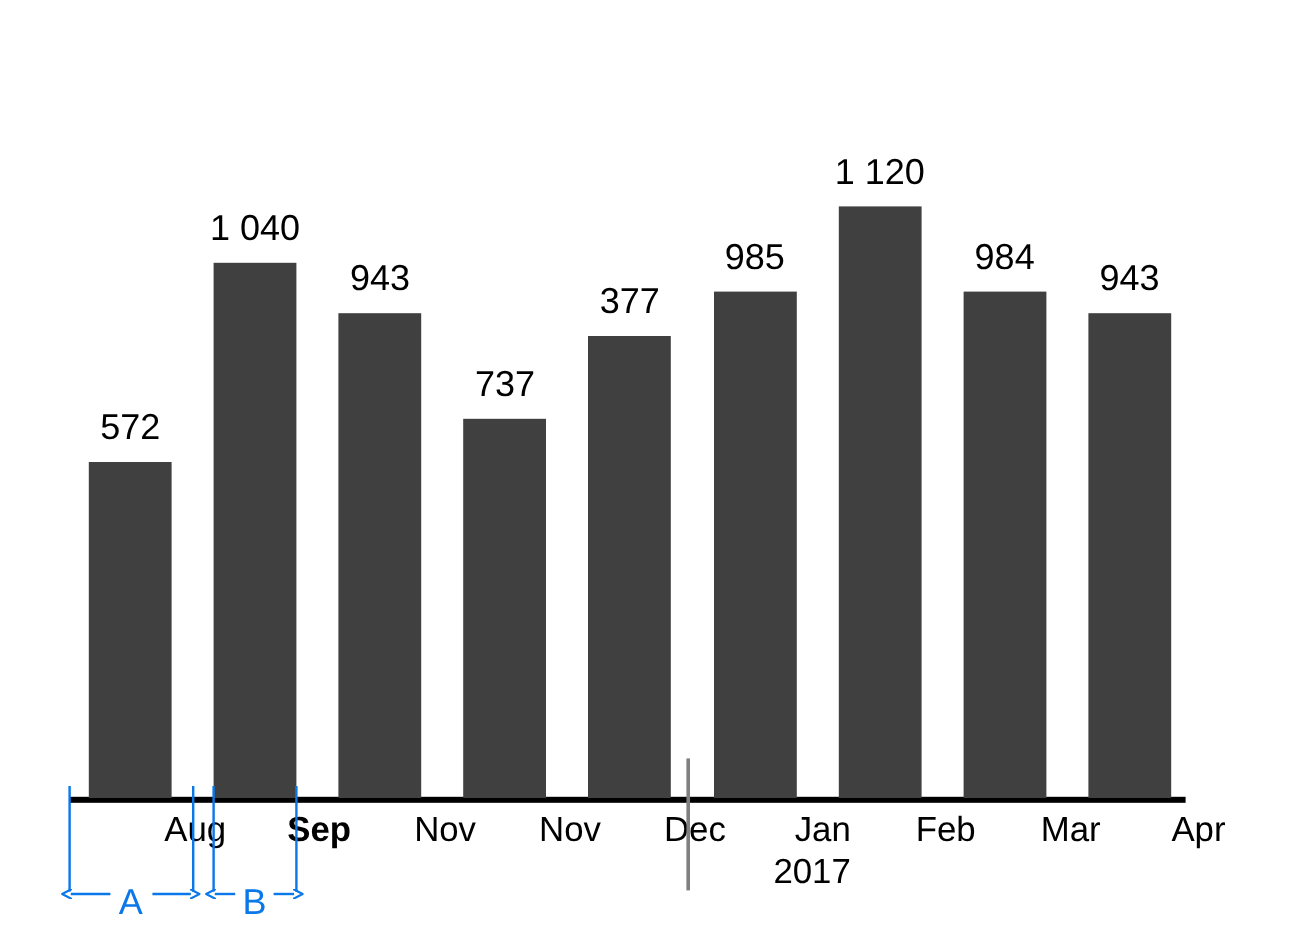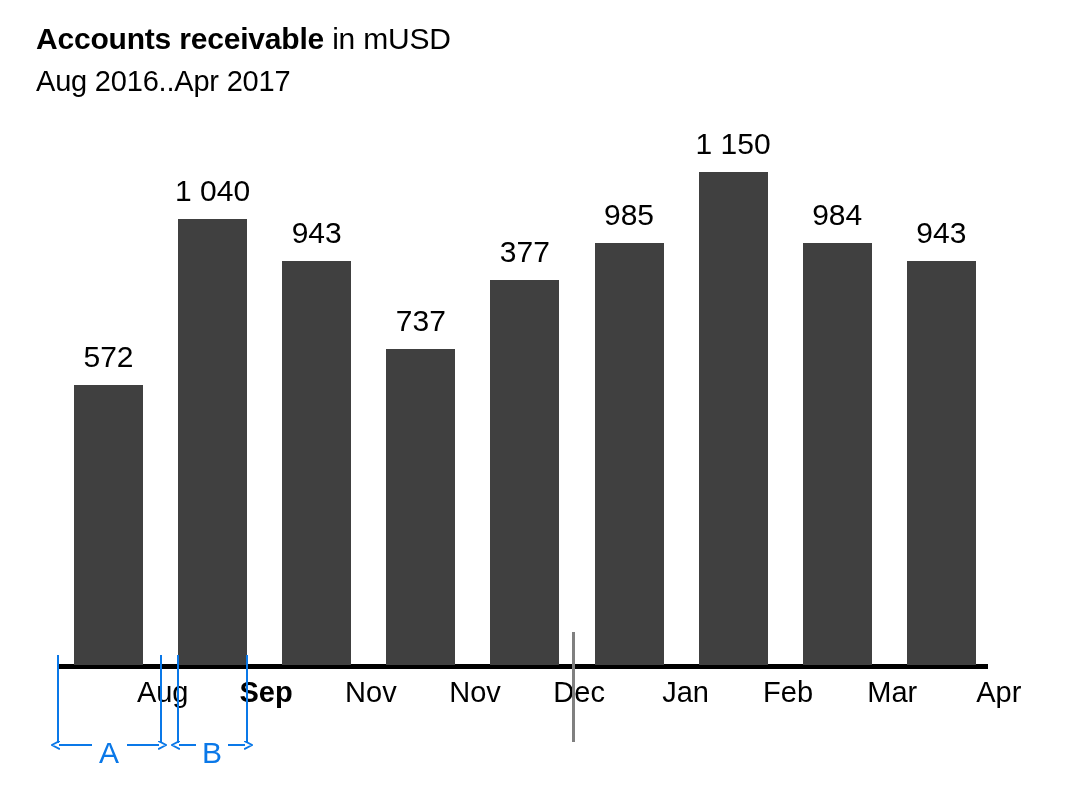--- a/index.html
+++ b/index.html
@@ -116,24 +116,20 @@
     text-align: center;
     white-space: nowrap;
   }
   .ann-svg { position: absolute; left: 0; top: 0; overflow: visible; }
 </style>
 </head>
 <body>
 
 <div id="chart-root">
 
-  <div class="header">
-    <div class="title-line"><span class="title-strong">Accounts receivable</span><span class="title-rest"> in mUSD</span></div>
-    <div class="subtitle-line">Aug 2016..Apr 2017</div>
-  </div>
 
   <div class="plot">
 
     <div class="axis-line"></div>
 
     <div id="bars-layer">
         <div class="bar" style="left: 74px; top: 385.19px; width: 69px; height: 279.81px; background: rgb(64, 64, 64);"></div>
         <div class="bar" style="left: 178.1px; top: 219.36px; width: 69px; height: 445.64px; background: rgb(64, 64, 64);"></div>
         <div class="bar" style="left: 282.2px; top: 260.925px; width: 69px; height: 404.075px; background: rgb(64, 64, 64);"></div>
         <div class="bar" style="left: 386.3px; top: 349.195px; width: 69px; height: 315.805px; background: rgb(64, 64, 64);"></div>
@@ -143,31 +139,31 @@
         <div class="bar" style="left: 802.7px; top: 243.356px; width: 69px; height: 421.644px; background: rgb(64, 64, 64);"></div>
         <div class="bar" style="left: 906.8px; top: 260.925px; width: 69px; height: 404.075px; background: rgb(64, 64, 64);"></div>
       </div>
     <div id="values-layer">
         <div class="bar-value" style="left: 28.5px; top: 342.19px; width: 160px;">572</div>
         <div class="bar-value" style="left: 132.6px; top: 176.36px; width: 160px;">1 040</div>
         <div class="bar-value" style="left: 236.7px; top: 217.924px; width: 160px;">943</div>
         <div class="bar-value" style="left: 340.8px; top: 306.195px; width: 160px;">737</div>
         <div class="bar-value" style="left: 444.9px; top: 237.207px; width: 160px;">377</div>
         <div class="bar-value" style="left: 549px; top: 199.928px; width: 160px;">985</div>
-        <div class="bar-value" style="left: 653.1px; top: 129.225px; width: 160px;">1 150</div>
+        <div class="bar-value" style="left: 653.1px; top: 129.225px; width: 160px;">1 120</div>
         <div class="bar-value" style="left: 757.2px; top: 200.356px; width: 160px;">984</div>
         <div class="bar-value" style="left: 861.3px; top: 217.924px; width: 160px;">943</div>
       </div>
     <div id="cats-layer">
         <div class="cat-label" style="left: 28.5px; top: 675px; width: 160px;"><span>Aug</span></div>
         <div class="cat-label" style="left: 132.6px; top: 675px; width: 160px; font-weight: bold;"><span>Sep</span></div>
         <div class="cat-label" style="left: 236.7px; top: 675px; width: 160px;"><span>Nov</span></div>
         <div class="cat-label" style="left: 340.8px; top: 675px; width: 160px;"><span>Nov</span></div>
         <div class="cat-label" style="left: 444.9px; top: 675px; width: 160px;"><span>Dec</span></div>
-        <div class="cat-label" style="left: 549px; top: 675px; width: 160px;"><span>Jan</span></div>
+        <div class="cat-label" style="left: 549px; top: 675px; width: 160px;"><span>Jan</span><span class="sub-year">2017</span></div>
         <div class="cat-label" style="left: 653.1px; top: 675px; width: 160px;"><span>Feb</span></div>
         <div class="cat-label" style="left: 757.2px; top: 675px; width: 160px;"><span>Mar</span></div>
         <div class="cat-label" style="left: 861.3px; top: 675px; width: 160px;"><span>Apr</span></div>
       </div>
 
     <div class="period-divider" style="left: 572px; top: 632px; height: 110px; background: rgb(128, 128, 128);"></div>
 
     <div id="ann-layer">
       <div class="ann-vline" style="left: 57px; top: 655px; height: 88px; background: rgb(10, 120, 232);"></div>
       <div class="ann-vline" style="left: 160px; top: 655px; height: 88px; background: rgb(10, 120, 232);"></div>

